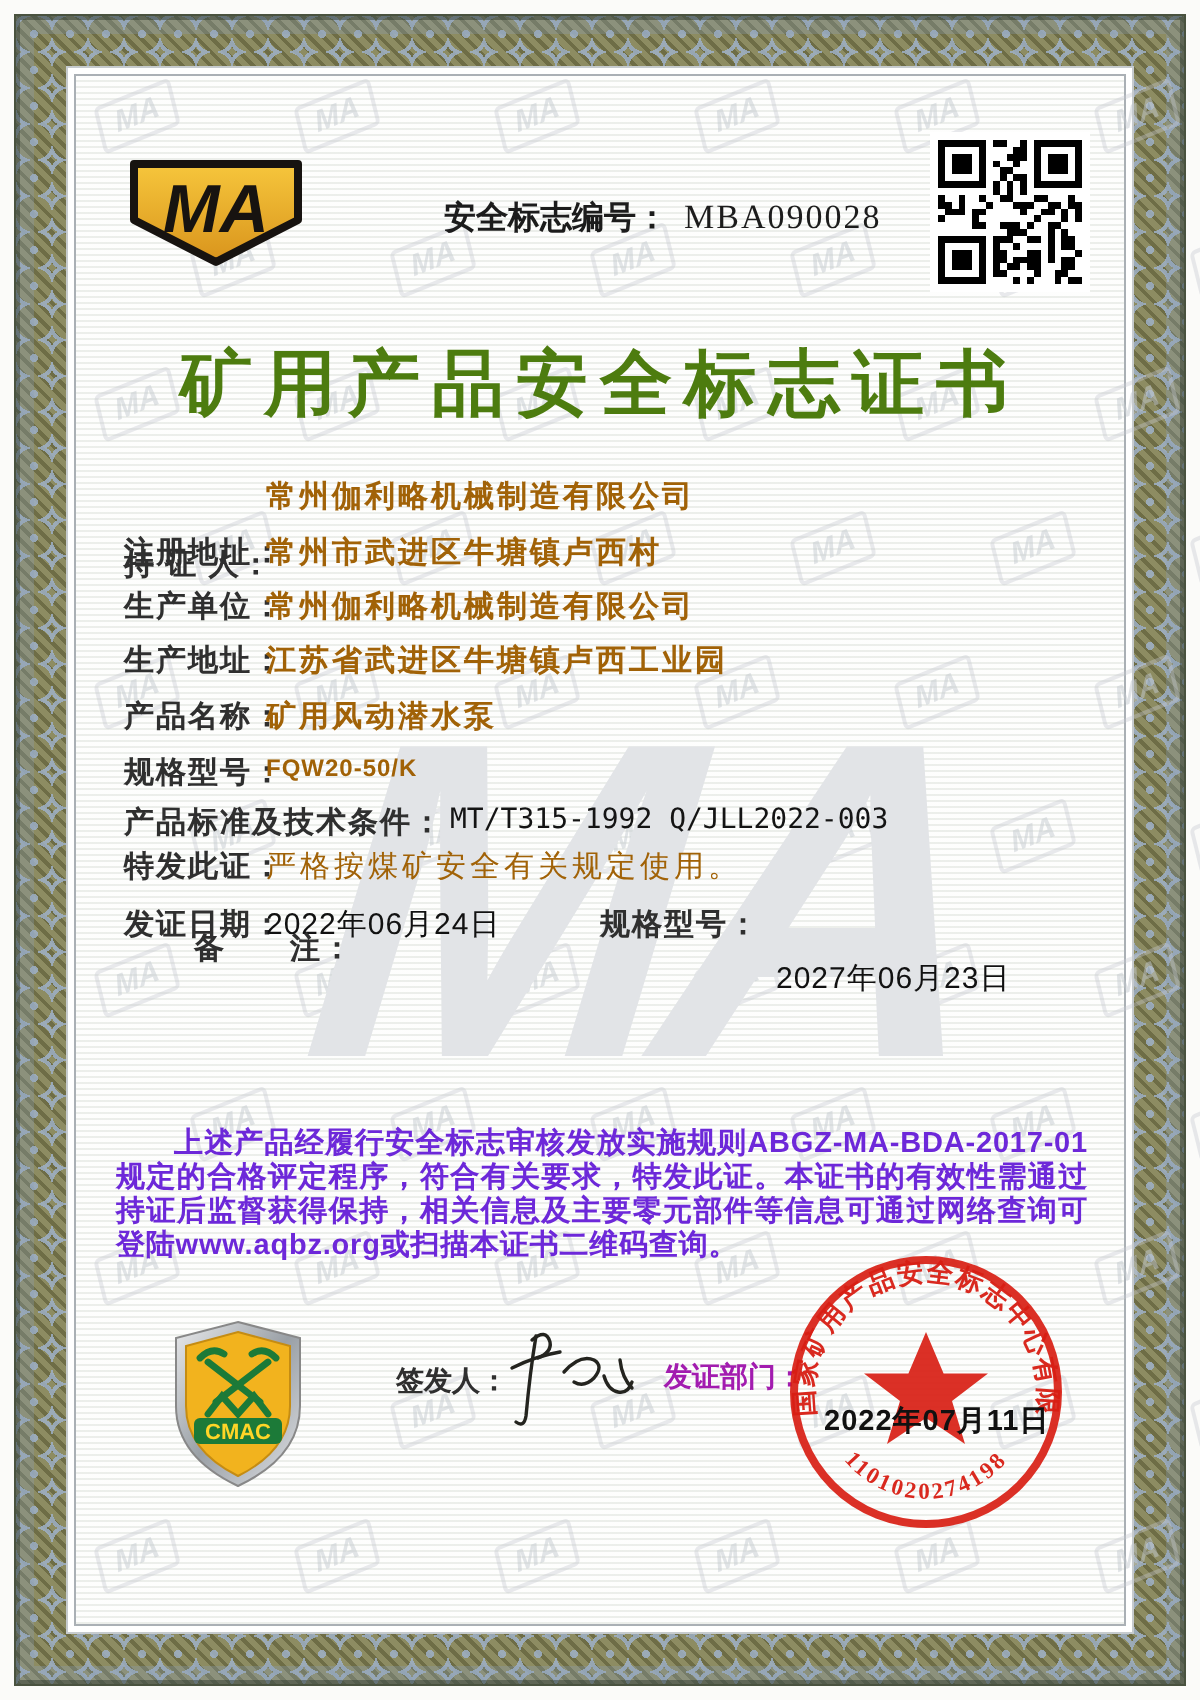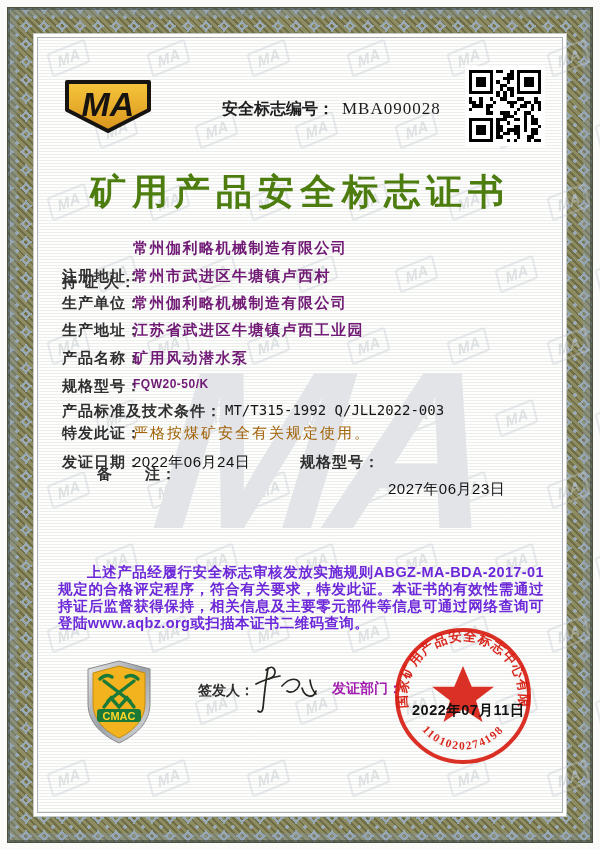--- a/index.html
+++ b/index.html
@@ -55,21 +55,21 @@
   .qr-box{left:465px;top:66px;width:80px;height:80px;background:#ffffff;padding:0;}
   .qr-box svg{display:block;margin:4px;}
   
   .title{
     left:0;top:168px;width:600px;text-align:center;
     font-family:"Liberation Serif","DejaVu Serif",serif;
     font-size:36px;font-weight:bold;letter-spacing:6px;color:#4d7c0f;
   }
   
   .row-label{position:absolute;font-size:15px;font-weight:bold;color:#2f2f2f;letter-spacing:1px;white-space:nowrap;}
-  .row-value{position:absolute;font-size:15px;font-weight:bold;color:#701a75;letter-spacing:1.5px;white-space:nowrap;}
+  .row-value{position:absolute;font-size:15px;font-weight:bold;color:#a16207;letter-spacing:1.5px;white-space:nowrap;}
   .v-model{font-size:12px;letter-spacing:.5px;font-family:"Liberation Sans",sans-serif;}
   .v-std{font-family:"DejaVu Sans Mono","Liberation Mono",monospace;font-weight:normal;letter-spacing:0;font-size:14px;color:#141414;}
   .v-scope{font-weight:normal;letter-spacing:2px;color:#a16207;}
   .v-date{font-weight:normal;letter-spacing:.5px;color:#111;}
   
   .statement{
     left:58px;top:564px;width:486px;
     font-size:14.5px;font-weight:bold;line-height:1.18;
     text-align:justify;text-indent:2em;color:#6d28d9;letter-spacing:.4px;
   }

